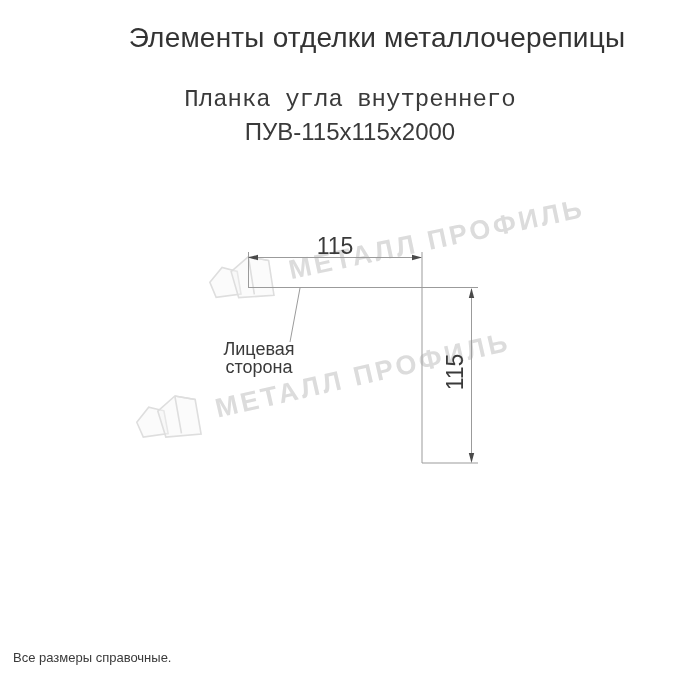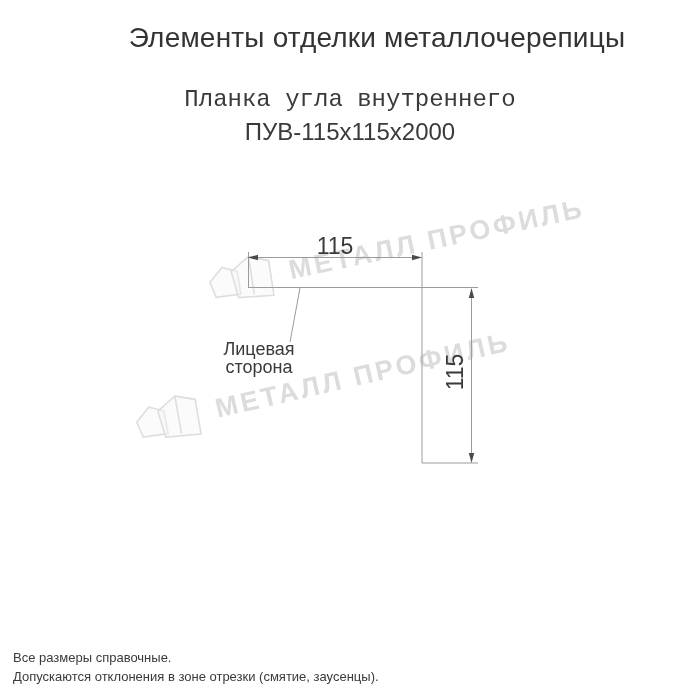--- a/index.html
+++ b/index.html
@@ -115,16 +115,15 @@
 
   <div class="dim-top">115</div>
   <div class="dim-right">115</div>
   <div class="face-label">
     <div>Лицевая</div>
     <div>сторона</div>
   </div>
 
   <div class="footer">
     <div>Все размеры справочные.</div>
-    <div>Допускаются отклонения в зоне отрезки (смятие, заусенцы).</div>
   </div>
 
 </div>
 
 </body></html>

